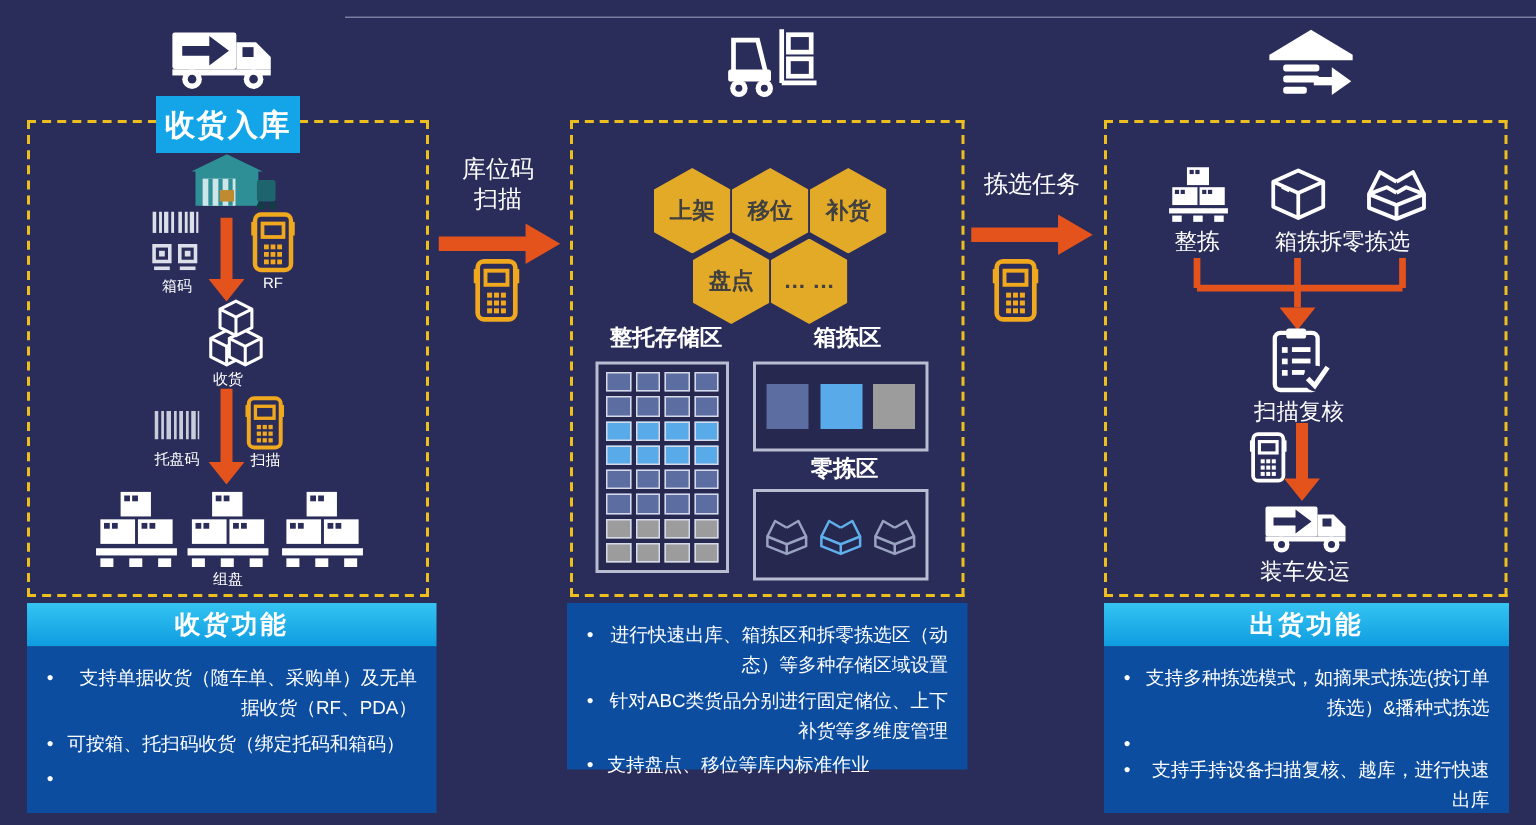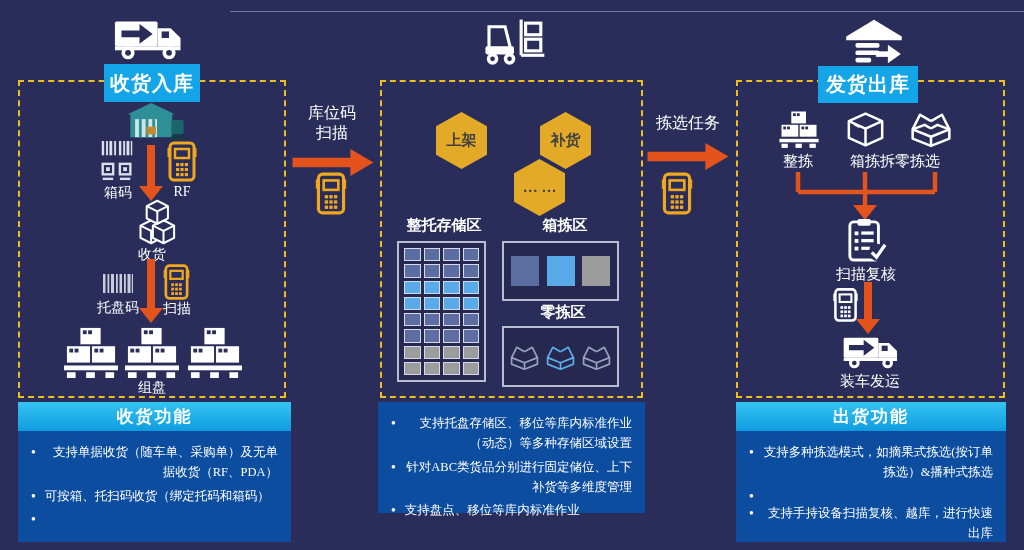--- a/index.html
+++ b/index.html
@@ -1,23 +1,23 @@
 <!DOCTYPE html>
 <html><head>
 <meta charset="utf-8">
 <style>
   html,body{margin:0;padding:0;background:#2a2c5a;}
   .canvas{position:relative;width:1024px;height:550px;background:#2a2c5a;overflow:hidden;
-          font-family:Liberation Serif, serif;}
+          font-family:Liberation Sans, sans-serif;}
   .abs{position:absolute;}
   .topline{position:absolute;left:230px;top:11px;width:794px;height:1px;background:#b9c0dd;opacity:.55;}
   .hdr{position:absolute;background:#14a5e8;color:#fff;font-size:20px;font-weight:600;
        display:flex;align-items:center;justify-content:center;z-index:3;letter-spacing:1px;}
   .dashed{position:absolute;border:2px dashed #edbf1e;z-index:1;}
-  .cl{position:absolute;color:#fff;white-space:nowrap;transform:translateX(-50%);font-size:14px;z-index:2;}
+  .cl{position:absolute;color:#fff;white-space:nowrap;transform:translateX(-50%);font-size:10px;z-index:2;}
   .cl15{font-size:15px;text-align:center;}
   .cl16{font-size:16px;font-weight:500;}
   .zl{font-weight:600;}
   .hex{position:absolute;width:51px;height:57px;background:#e3aa28;z-index:2;
        clip-path:polygon(50% 0,100% 25%,100% 75%,50% 100%,0 75%,0 25%);
        display:flex;align-items:center;justify-content:center;color:#404040;font-size:15px;font-weight:600;}
   .zonebox{position:absolute;border:2px solid #b8bdd2;background:#262850;z-index:2;}
   #grid{display:grid;grid-template-columns:repeat(4,1fr);gap:3px;padding:5px;box-sizing:border-box;width:100%;height:100%;}
   .gcell{border:1px solid #d5d9e8;}
   .caserow{display:flex;align-items:center;justify-content:space-evenly;width:100%;height:100%;}
@@ -69,21 +69,20 @@
   <svg class="abs" style="left:843px;top:18px" width="62" height="50" viewBox="0 0 64 54">
     <path d="M2 20 L32 2 L62 20 v4 H2 z" fill="#fff"></path>
     <rect x="12" y="27" width="26" height="5" rx="2" fill="#fff"></rect>
     <rect x="12" y="35" width="26" height="5" rx="2" fill="#fff"></rect>
     <rect x="12" y="43" width="17" height="5" rx="2" fill="#fff"></rect>
     <rect x="34" y="36" width="14" height="6" fill="#fff"></rect>
     <polygon points="47,29 61,39 47,49" fill="#fff"></polygon>
   </svg>
 
   <div class="hdr" style="left:104px;top:64px;width:96px;height:38px">收货入库</div>
-  <div class="hdr" style="left:818px;top:66px;width:100px;height:37px">发货出库</div>
 
   <div class="dashed" style="left:18px;top:80px;width:264px;height:314px"></div>
   <div class="dashed" style="left:380px;top:80px;width:259px;height:314px"></div>
   <div class="dashed" style="left:736px;top:80px;width:265px;height:314px"></div>
 
   <svg class="abs" style="left:124px;top:101px;z-index:2" width="66" height="40" viewBox="0 0 66 42">
     <polygon points="2,14 27,2 52,14" fill="#2f8f96"></polygon>
     <rect x="5" y="13" width="44" height="25" fill="#2f8f96"></rect>
     <rect x="10" y="19" width="23" height="19" fill="#cfe6e8"></rect>
     <rect x="14" y="19" width="3" height="19" fill="#2f8f96"></rect>
@@ -256,21 +255,23 @@
       <rect x="9" y="29" width="3.2" height="3.2"></rect>
         <rect x="13.4" y="29" width="3.2" height="3.2"></rect>
         <rect x="17.8" y="29" width="3.2" height="3.2"></rect>
       <rect x="9" y="34" width="3.2" height="3.2"></rect>
         <rect x="13.4" y="34" width="3.2" height="3.2"></rect>
         <rect x="17.8" y="34" width="3.2" height="3.2"></rect>
     </g>
   </svg>
 
   <div class="hex" style="left:436px;top:112px">上架</div>
+  <div class="hex" style="left:488px;top:112px">移位</div>
   <div class="hex" style="left:540px;top:112px">补货</div>
+  <div class="hex" style="left:462px;top:159px">盘点</div>
   <div class="hex" style="left:514px;top:159px">… …</div>
 
   <div class="cl cl15 zl" style="left:444px;top:216px">整托存储区</div>
   <div class="cl cl15 zl" style="left:565px;top:216px">箱拣区</div>
 
   <div class="zonebox" style="left:397px;top:241px;width:85px;height:137px">
     <div id="grid">
         <div class="gcell" style="background: rgb(91, 109, 161);"></div>
         <div class="gcell" style="background: rgb(91, 109, 161);"></div>
         <div class="gcell" style="background: rgb(91, 109, 161);"></div>
@@ -475,21 +476,21 @@
           </li>
       </ul>
     </div>
   </div>
 
   <div class="panel" style="left:378px;top:402px;width:267px">
     <div class="pb" style="height:111px">
       <ul>
         <li>
             <span class="dot">●</span>
-            <span>支持托盘存储区、移位等库内标准作业（动态）等多种存储区域设置</span>
+            <span>进行快速出库、箱拣区和拆零拣选区（动态）等多种存储区域设置</span>
           </li>
         <li>
             <span class="dot">●</span>
             <span>针对ABC类货品分别进行固定储位、上下补货等多维度管理</span>
           </li>
         <li>
             <span class="dot">●</span>
             <span>支持盘点、移位等库内标准作业</span>
           </li>
       </ul>

